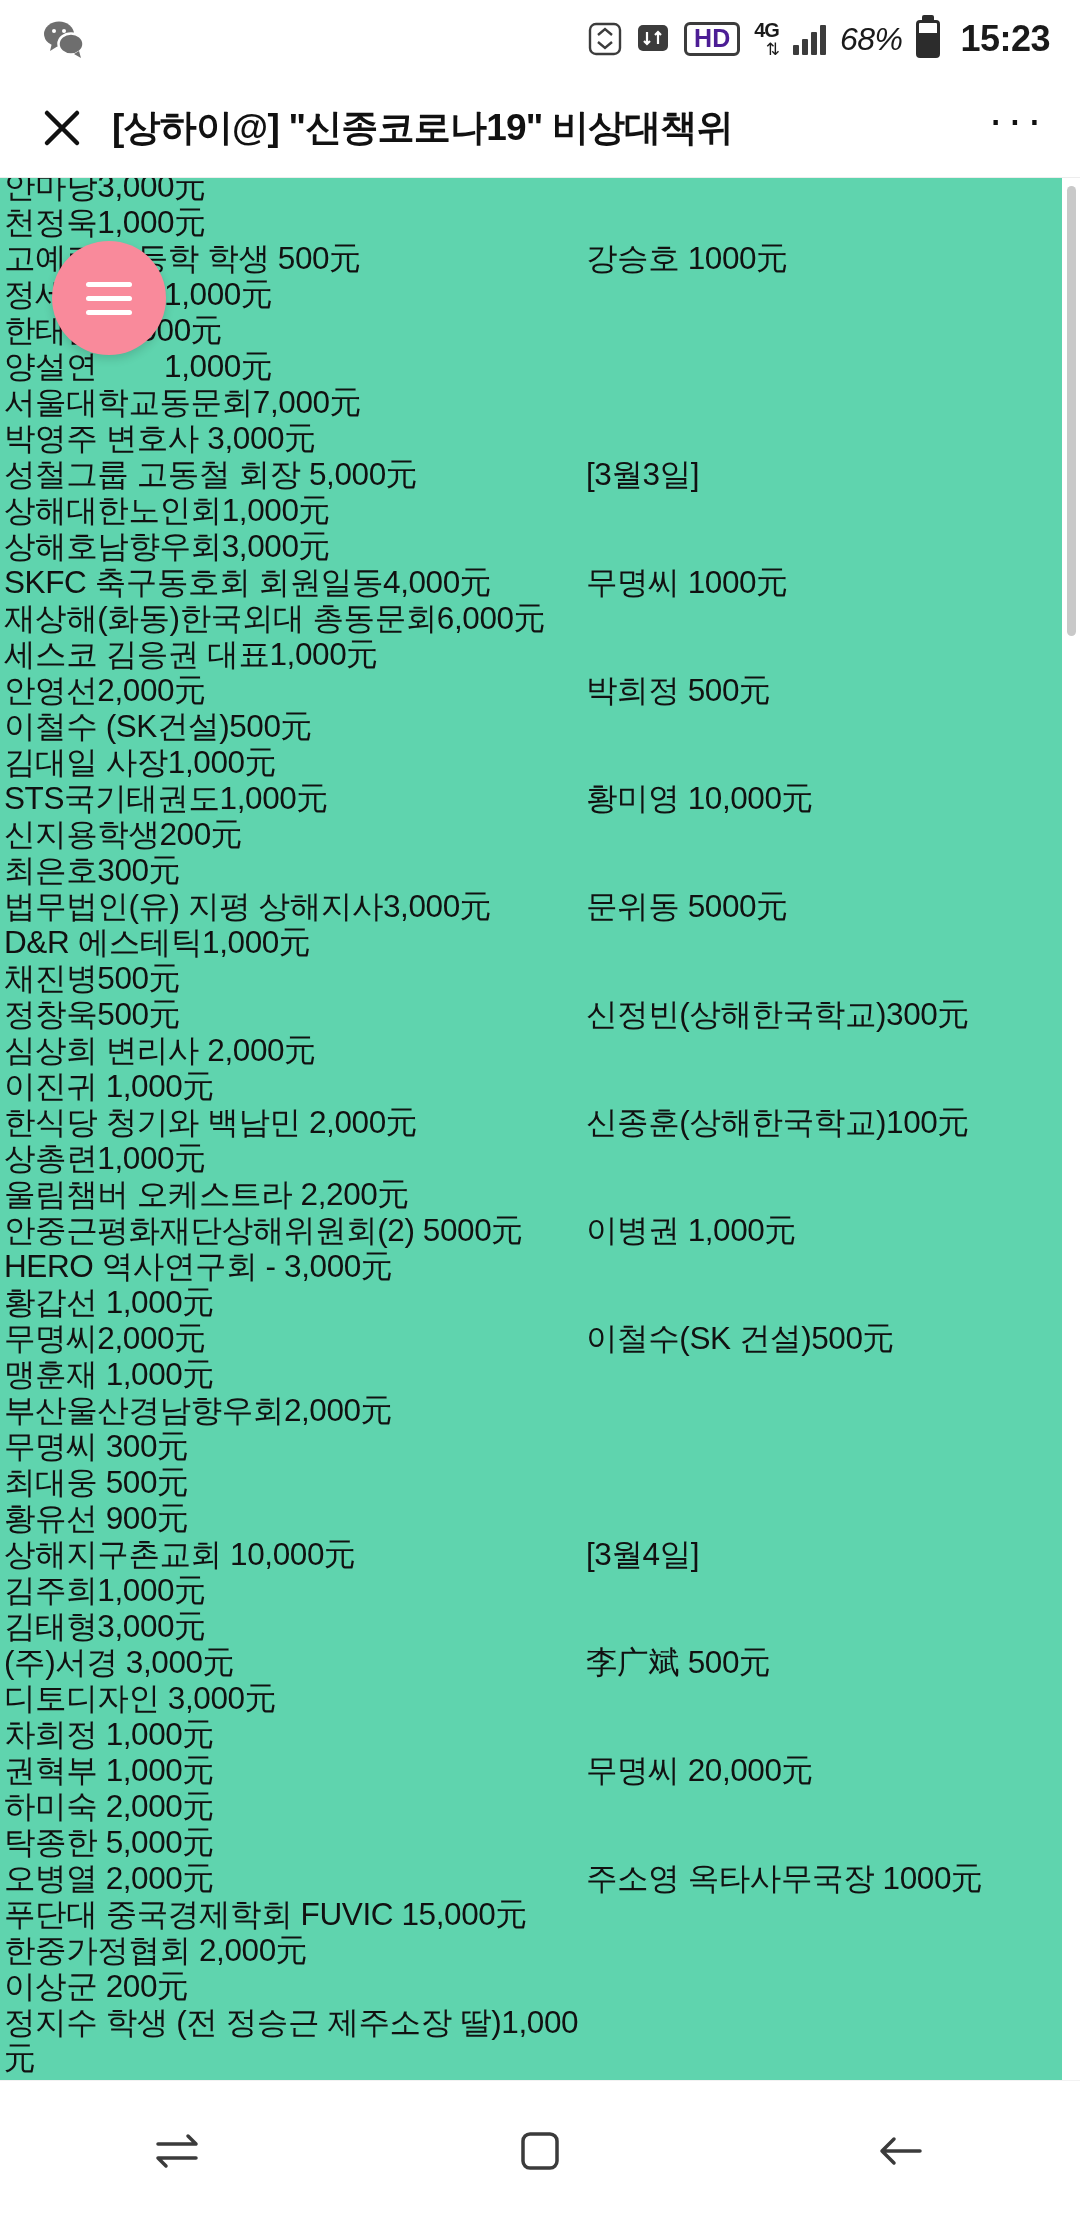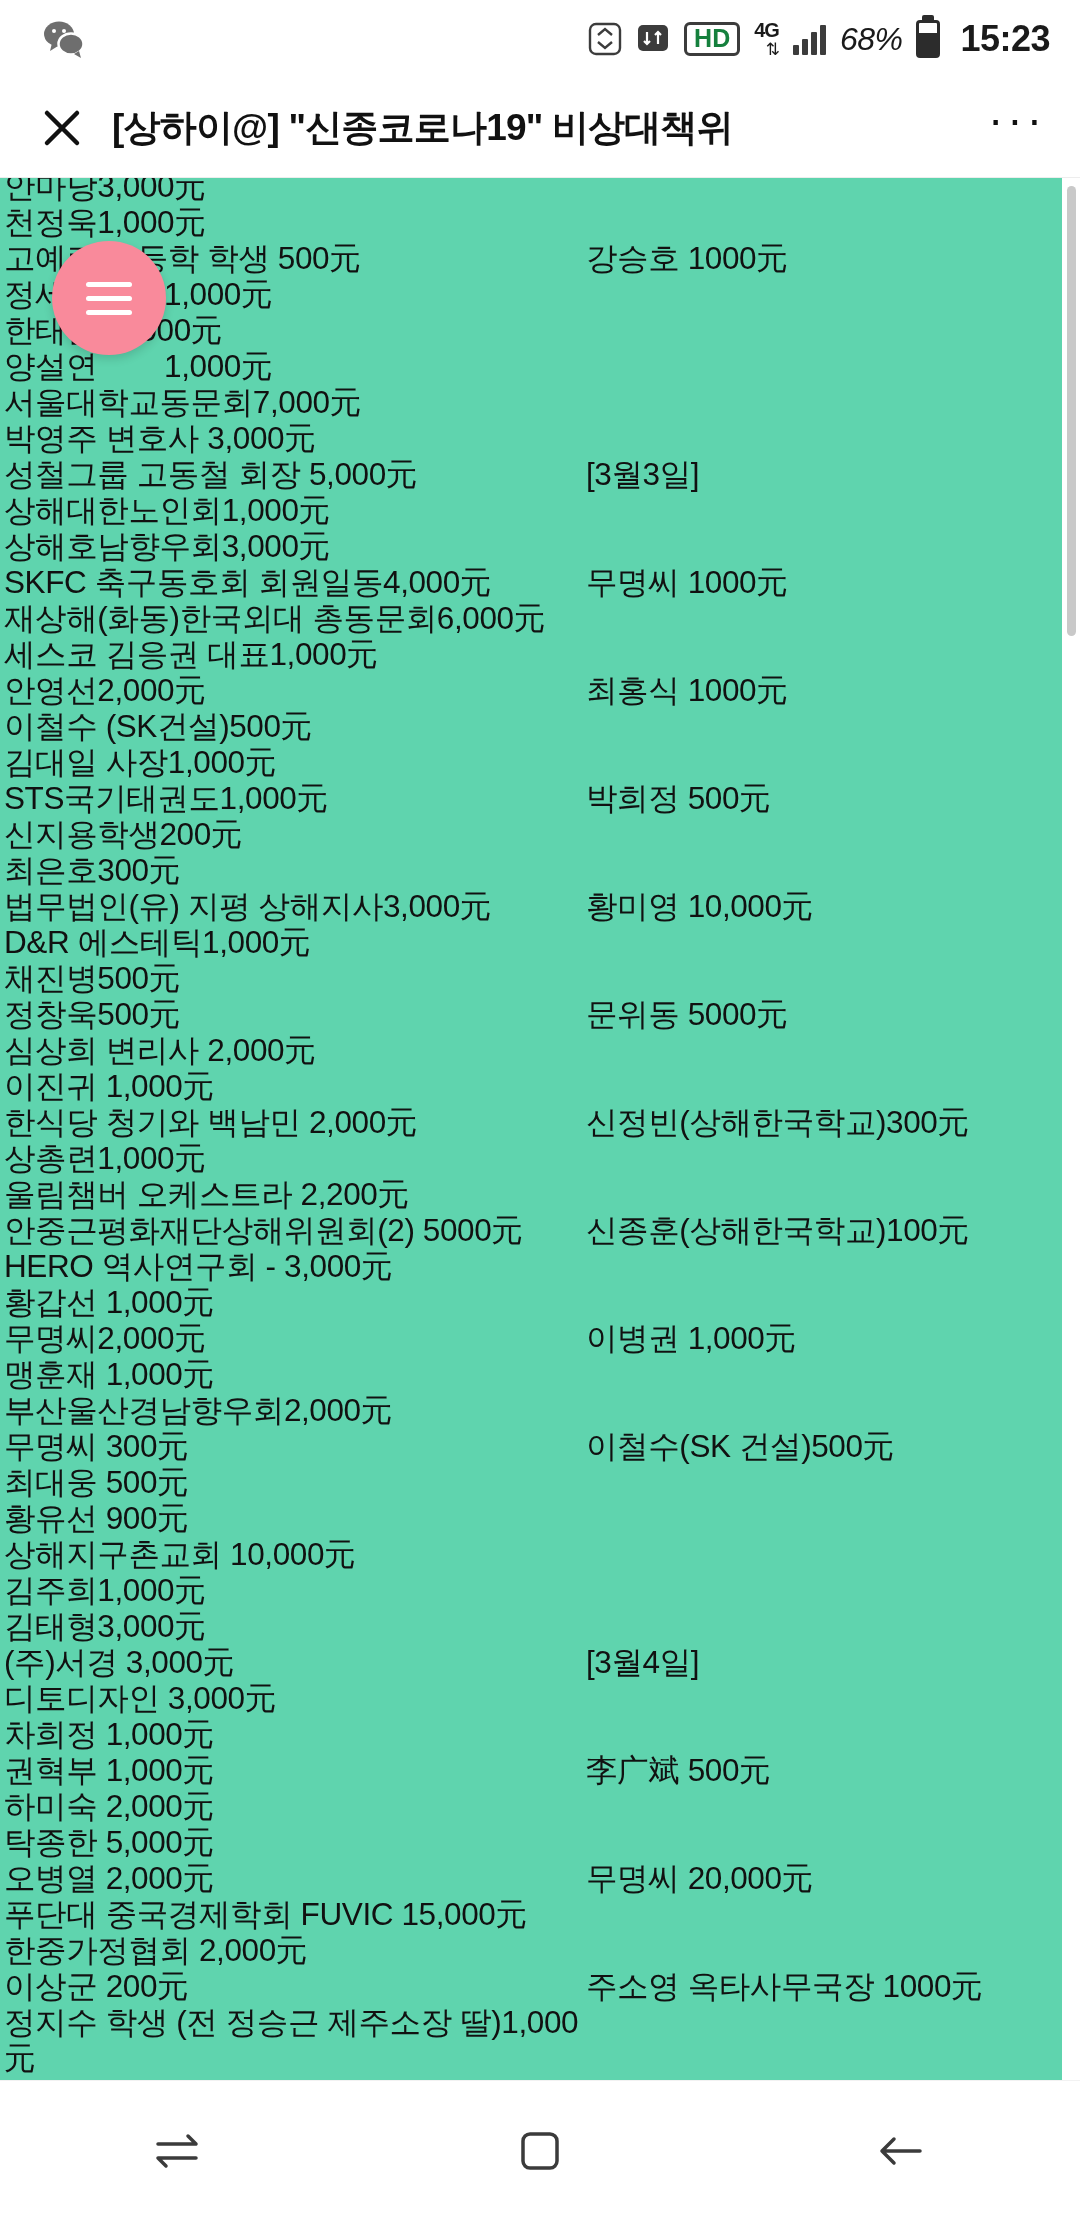--- a/index.html
+++ b/index.html
@@ -39,21 +39,21 @@
     gap: 14px;
   }
   .sb-icon { display: flex; align-items: center; justify-content: center; color: #3c3c3c; }
   .hd-badge {
     border: 3px solid #3c3c3c;
     border-radius: 6px;
     font-size: 25px;
     font-weight: bold;
     padding: 1px 7px 2px 7px;
     line-height: 1;
-    color: #15803d;
+    color: #4c1d95;
   }
   .net-4g {
     display: flex;
     flex-direction: column;
     align-items: flex-end;
     line-height: 1;
   }
   .net-4g .g-top { font-size: 20px; font-weight: bold; letter-spacing: -1px; }
   .net-4g .g-bot { font-size: 17px; letter-spacing: -1px; margin-top: 1px; }
   .signal { display: flex; align-items: flex-end; gap: 3px; height: 32px; }
@@ -317,21 +317,20 @@
 오병열 2,000元
 푸단대 중국경제학회 FUVIC 15,000元
 한중가정협회 2,000元
 이상군 200元
 정지수 학생 (전 정승근 제주소장 딸)1,000元</div>
         <div class="col col-right">
           <div class="rline">강승호 1000元</div>
           <div class="rline">&nbsp;</div>
           <div class="rline">[3월3일]</div>
           <div class="rline">무명씨 1000元</div>
-          <div class="rline">최홍식 1000元</div>
           <div class="rline">박희정 500元</div>
           <div class="rline">황미영 10,000元</div>
           <div class="rline">문위동 5000元</div>
           <div class="rline">신정빈(상해한국학교)300元</div>
           <div class="rline">신종훈(상해한국학교)100元</div>
           <div class="rline">이병권 1,000元</div>
           <div class="rline">이철수(SK 건설)500元</div>
           <div class="rline">&nbsp;</div>
           <div class="rline">[3월4일]</div>
           <div class="rline">李广斌 500元</div>

